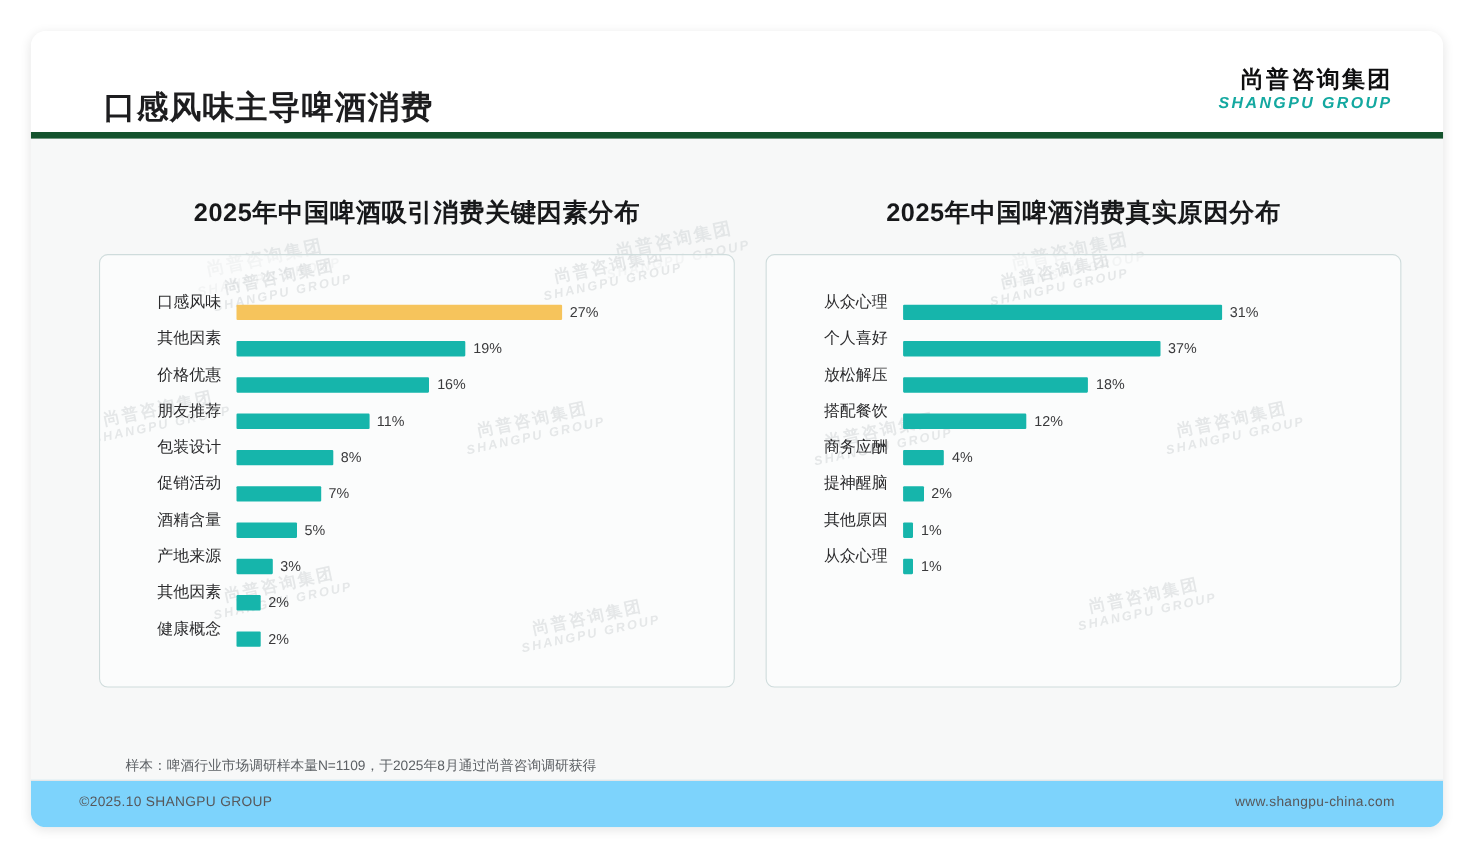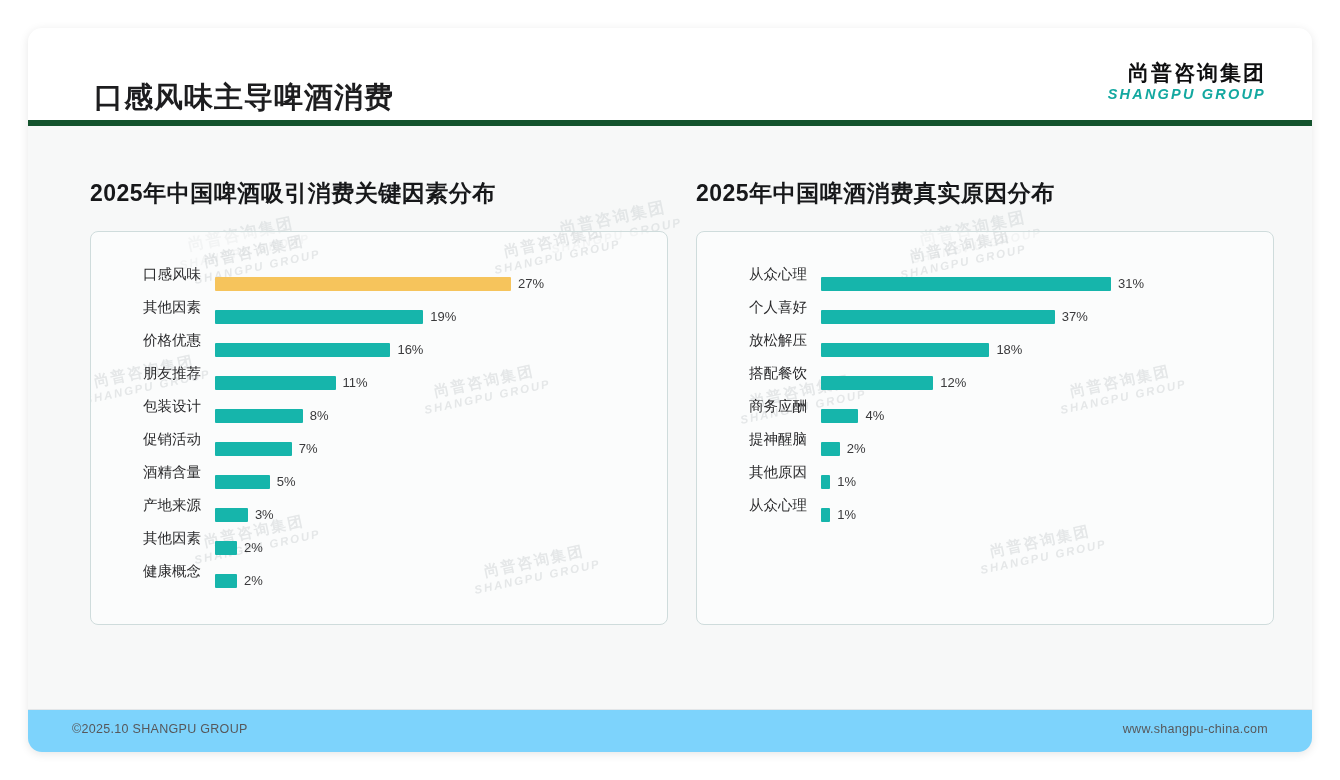--- a/index.html
+++ b/index.html
@@ -68,20 +68,21 @@
     position: absolute;
     top: 150px;
     width: 578px;
   }
   .panel.left { left: 62px; }
   .panel.right { left: 668px; }
   .panel-title {
     font-size: 23px;
     font-weight: bold;
     color: #17181a;
+    text-align: center;
     margin-bottom: 22px;
     letter-spacing: 0.5px;
   }
   .chart-box {
     position: relative;
     height: 392px;
     background: rgba(255,255,255,0.55);
     border: 1px solid #cfdcdc;
     border-radius: 8px;
     overflow: hidden;
@@ -387,19 +388,20 @@
             <div class="row-label">从众心理</div>
             <div class="bar-area">
               <div class="bar" style="width: 9.35484px;"></div>
               <div class="bar-value">1%</div>
             </div>
           </div>
         </div>
     </div>
   </div>
 
+  <div class="footnote">样本：啤酒行业市场调研样本量N=1109，于2025年8月通过尚普咨询调研获得</div>
 
   <div class="footer">
     <div class="footer-left">©2025.10 SHANGPU GROUP</div>
     <div class="footer-right">www.shangpu-china.com</div>
   </div>
 
 </div>
 
 </body></html>

